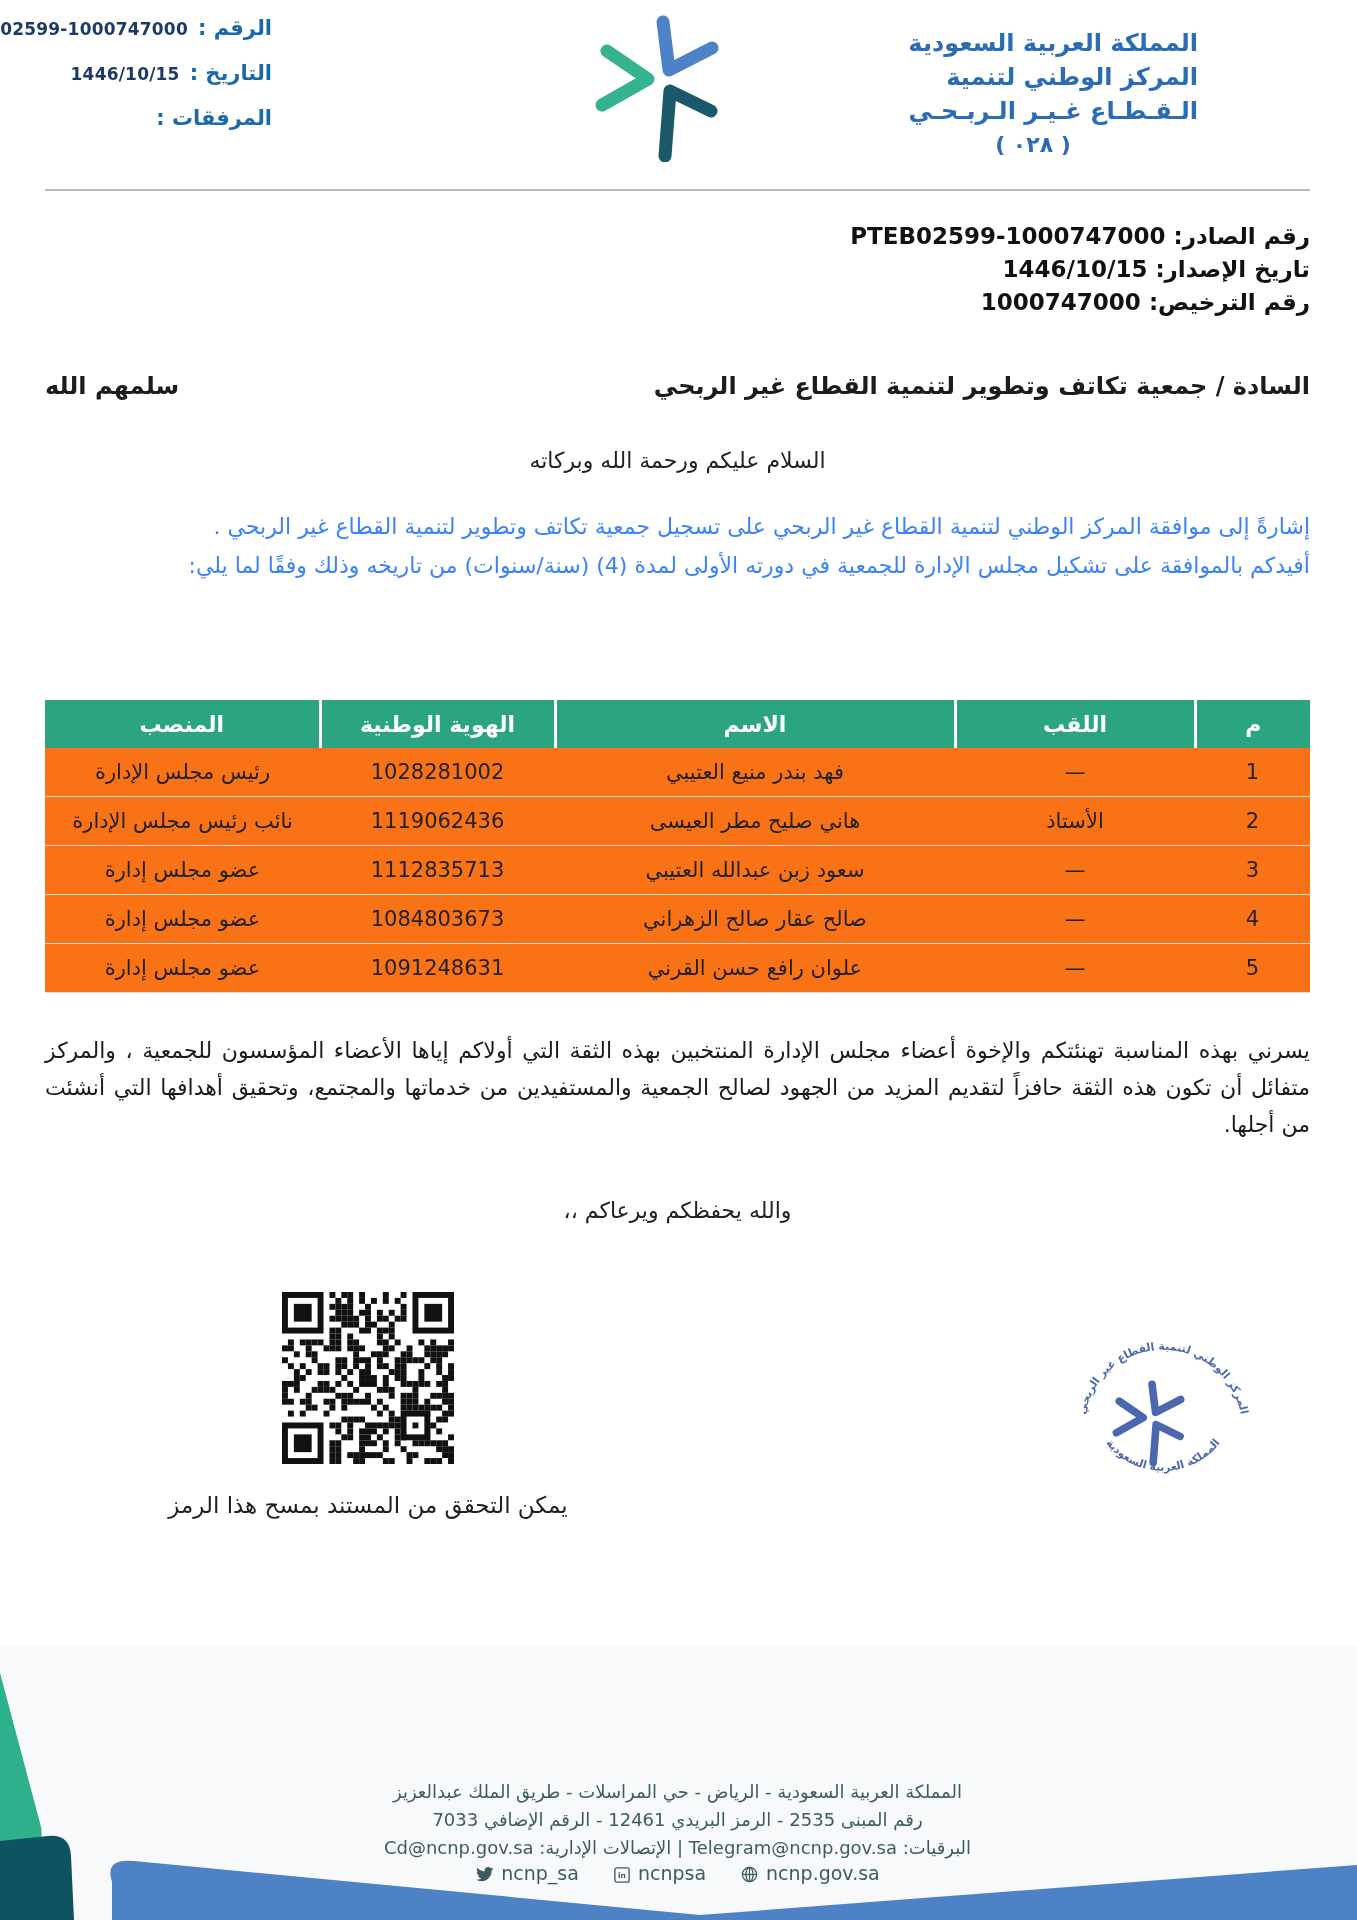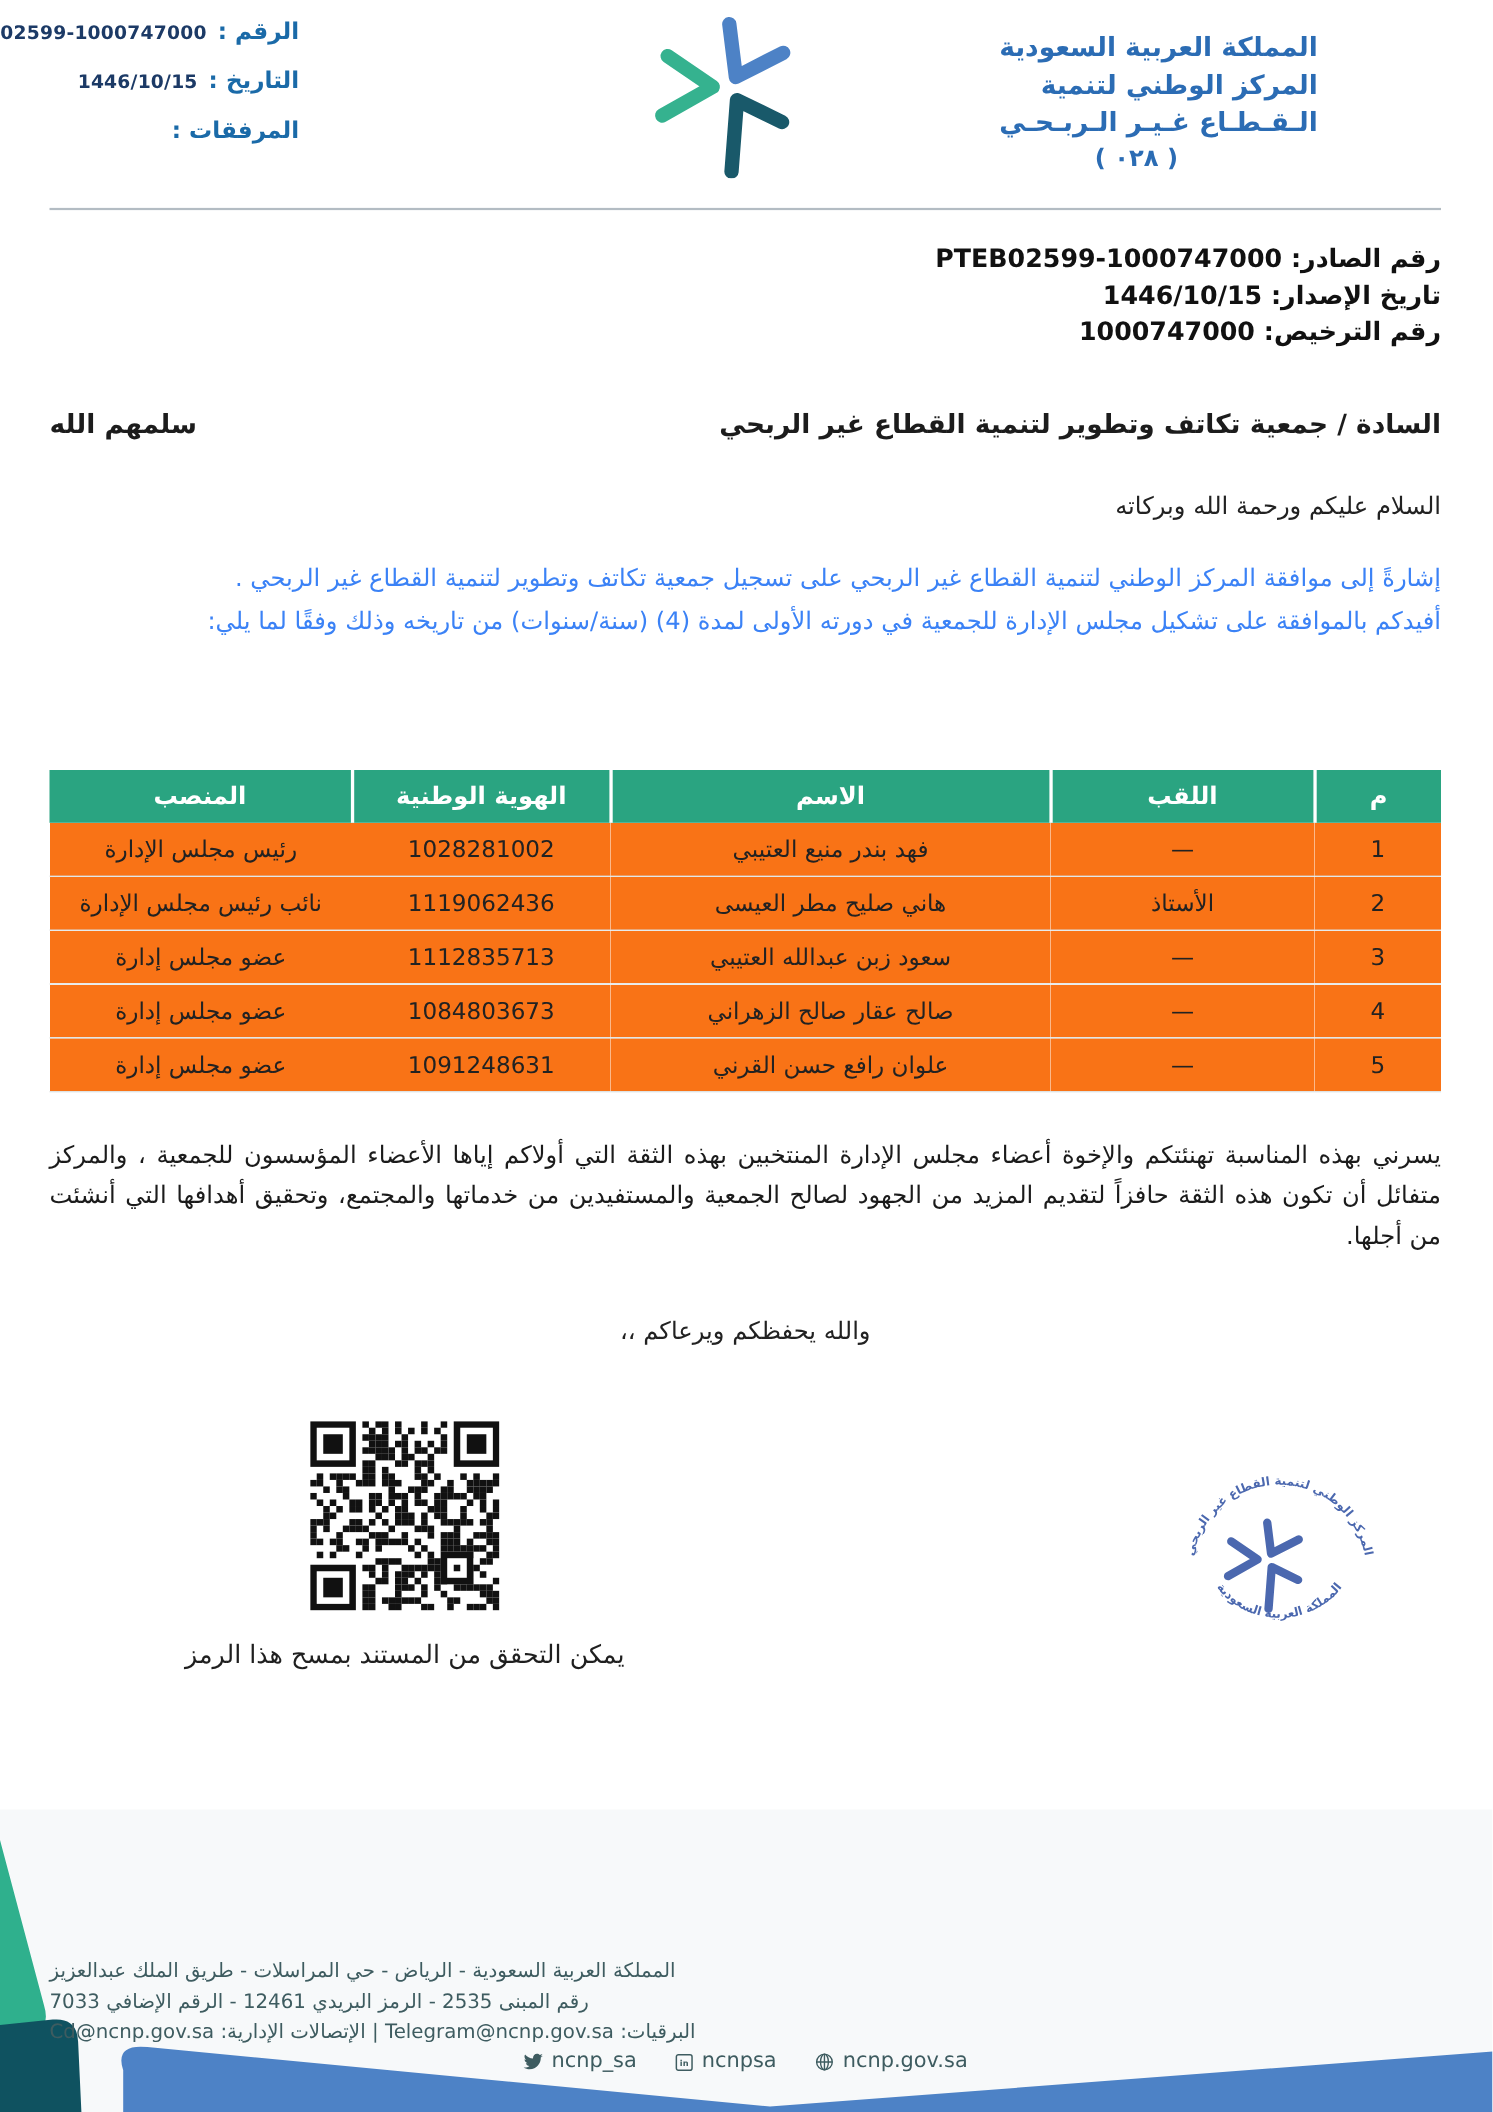--- a/index.html
+++ b/index.html
@@ -18,21 +18,21 @@
   .hdr-rule{position:absolute;top:189px;left:45px;width:1265px;height:0;border-top:2px solid #b3bcc3;}
 
   
   .ref-block{position:absolute;top:220px;left:45px;width:1265px;direction:rtl;text-align:right;
              font-weight:bold;font-size:23px;line-height:33px;color:#111;}
   .ref-block div{white-space:nowrap;}
 
   
   .addressee-row{position:absolute;top:372px;left:45px;width:1265px;direction:rtl;display:flex;
                  justify-content:space-between;align-items:baseline;font-weight:bold;font-size:24px;}
-  .greeting{position:absolute;top:448px;left:45px;width:1265px;direction:rtl;text-align:right;font-size:22px;color:#222;}
+  .greeting{position:absolute;top:448px;left:45px;width:1265px;direction:rtl;text-align:center;font-size:22px;color:#222;}
   .paras{position:absolute;top:508px;left:45px;width:1265px;direction:rtl;text-align:justify;
          font-size:22px;line-height:37px;color:#3b82f6;}
   .paras p{margin:0 0 2px 0;}
   .para3{position:absolute;top:1032px;left:45px;width:1265px;direction:rtl;text-align:justify;
          font-size:22px;line-height:37px;color:#1b1b1b;}
   .closing{position:absolute;top:1198px;left:45px;width:1265px;text-align:center;direction:rtl;
            font-size:22px;color:#222;}
 
   
   .board-table{position:absolute;top:700px;left:45px;width:1265px;border-collapse:collapse;
@@ -44,21 +44,21 @@
                         background:#f97316;padding:0 6px;white-space:nowrap;overflow:hidden;}
 
   
   .qr{position:absolute;top:1292px;left:282px;width:172px;height:172px;}
   .qr-caption{position:absolute;top:1492px;left:78px;width:580px;text-align:center;direction:rtl;
               font-size:23px;color:#1f1f1f;}
   .stamp{position:absolute;top:1326px;left:1064px;width:198px;height:198px;}
 
   
   .footer-bg{position:absolute;left:0;bottom:0;width:1357px;height:300px;pointer-events:none;}
-  .footer-text{position:absolute;top:1778px;left:45px;width:1265px;text-align:left;direction:rtl;
+  .footer-text{position:absolute;top:1778px;left:45px;width:1265px;text-align:center;direction:rtl;
                color:#3e5c60;font-size:18px;line-height:28px;}
   .social-row{position:absolute;top:1862px;left:45px;width:1265px;display:flex;justify-content:center;
               gap:34px;color:#3e5c60;font-size:19px;align-items:center;direction:ltr;}
   .social-item{display:flex;align-items:flex-end;gap:7px;}
   .social-item svg{display:block;}
 </style>
 </head>
 <body>
 
 <div class="page">

